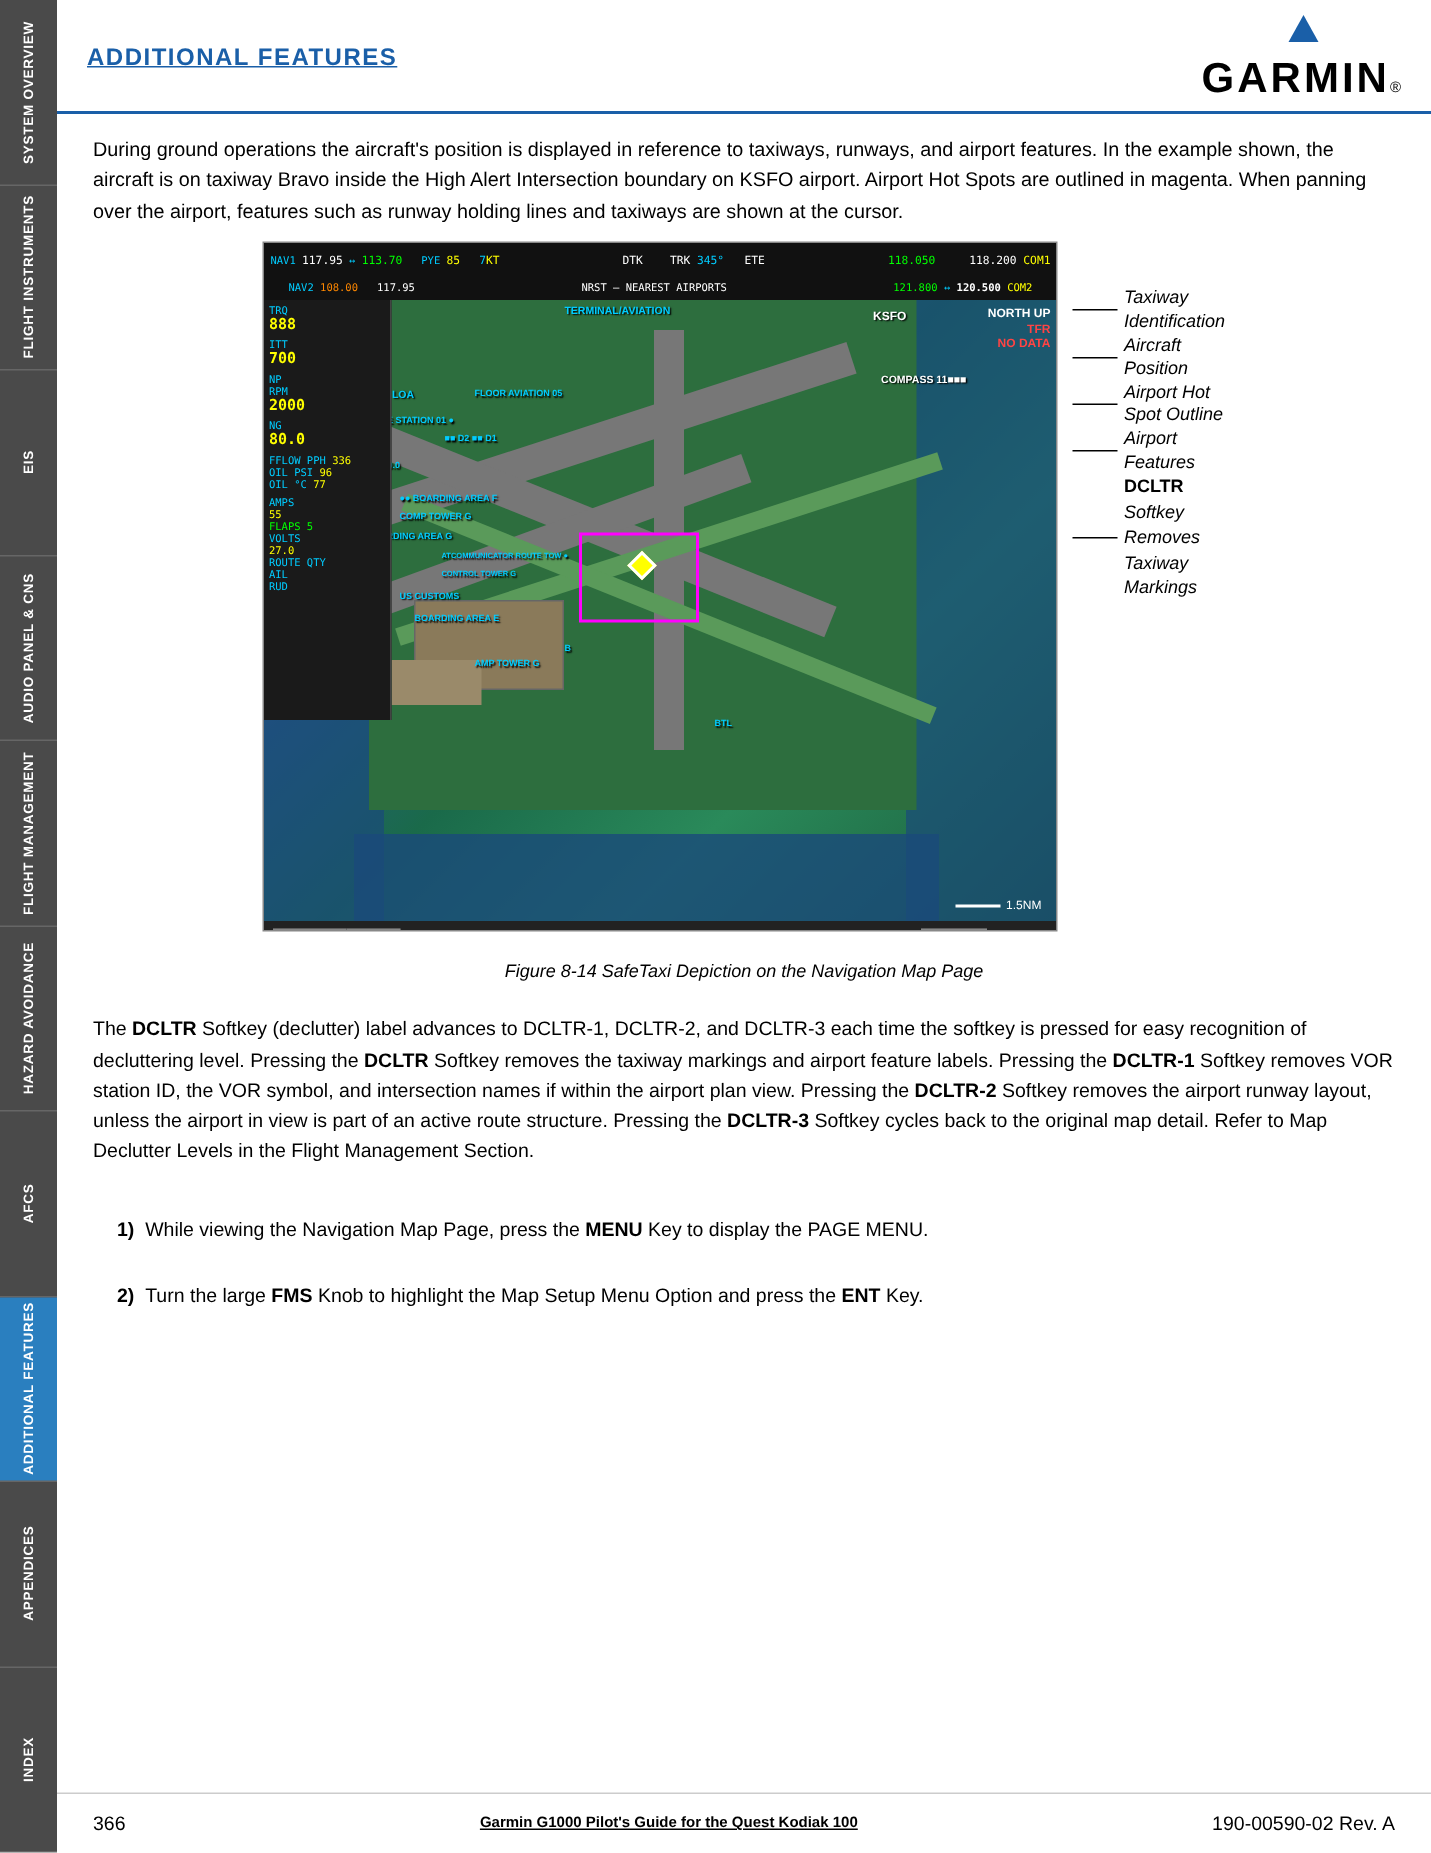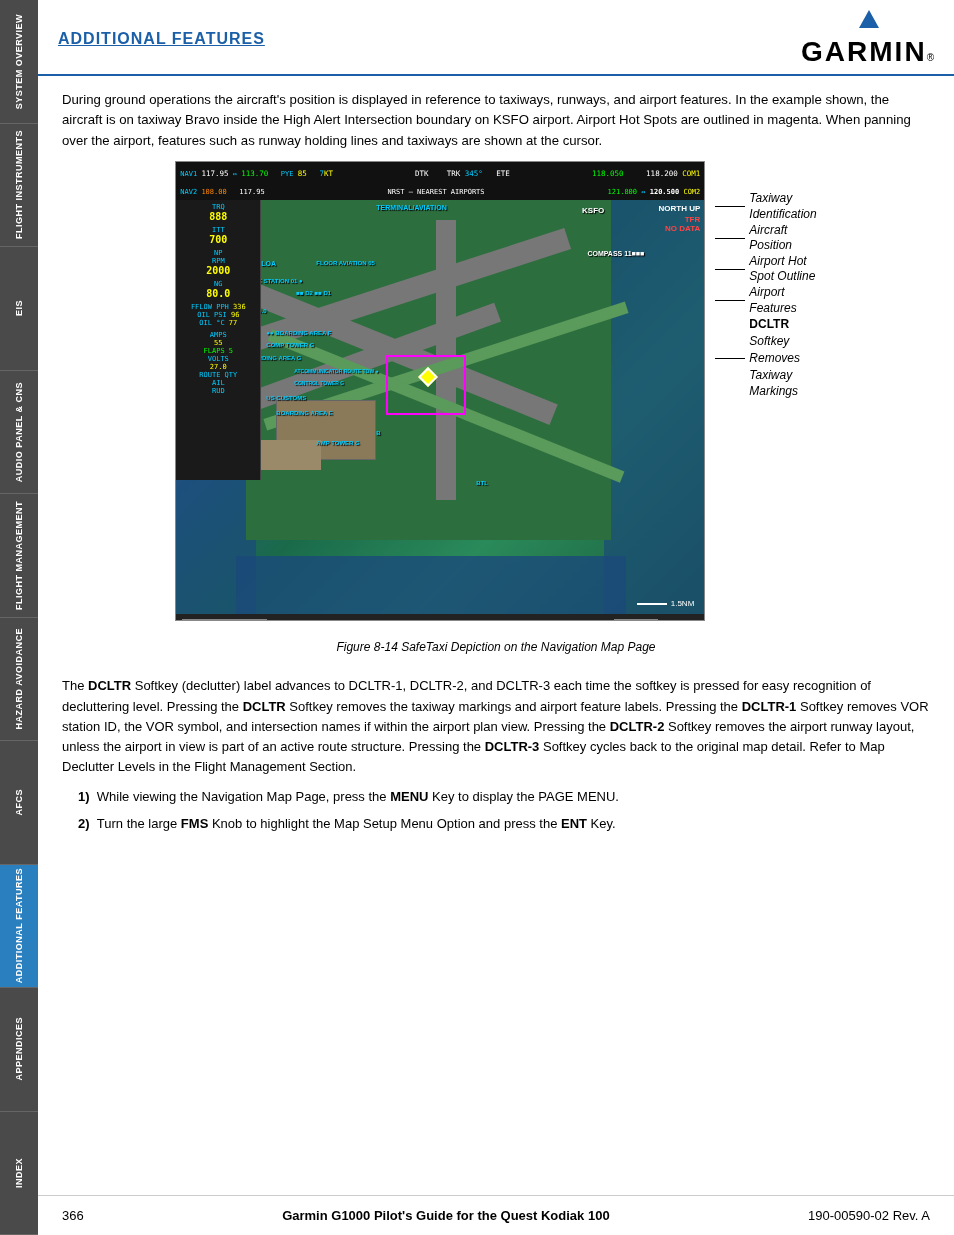--- a/index.html
+++ b/index.html
@@ -292,38 +292,40 @@
     }
 
     
     .numbered-list {
       padding: 0 24px 10px 50px;
       line-height: 1.6;
       font-size: 13px;
     }
     .numbered-list li {
       margin-bottom: 6px;
+      margin-top: 23px;
     }
 
     
     .footer {
       margin-top: auto;
       padding: 12px 24px;
       display: flex;
       justify-content: space-between;
       align-items: center;
       border-top: 1px solid #ccc;
     }
     .footer-page {
       font-size: 13px;
     }
     .footer-title {
-      font-size: 13px;
+      font-size: 10px;
       font-weight: bold;
       text-align: center;
+      text-decoration: underline;
     }
     .footer-doc {
       font-size: 13px;
     }
 
     
     .airport-ground {
       position: absolute;
       background: #2d6e3e;
     }
@@ -403,21 +405,21 @@
   <div class="figure-area">
     <div class="figure-wrapper">
 
       <div class="map-container">
 
         <div class="map-nav-bar">
           <span style="color:#0cf; font-size:7px;">NAV1 <span style="color:#fff;">117.95</span> ↔ <span style="color:#0f0;">113.70</span> &nbsp; PYE <span style="color:#ff0;">85</span> &nbsp; <span style="color:#0cf;">7</span><span style="color:#ff0;">KT</span></span>
           <span style="color:#fff;">DTK &nbsp;&nbsp; TRK <span style="color:#0cf;">345°</span> &nbsp; ETE</span>
           <span style="color:#0f0;">118.050 &nbsp;&nbsp;&nbsp; <span style="color:#fff;">118.200</span> <span style="color:#ff0;">COM1</span></span>
         </div>
-        <div style="background:#111; color:#0cf; font-size:7px; font-family:monospace; padding:1px 4px; display:flex; justify-content:space-between; height:16px; align-items:center;">
+        <div style="background:#111; color:#0cf; font-size:7px; font-family:monospace; padding:1px 16px; display:flex; justify-content:space-between; height:16px; align-items:center;">
           <span>NAV2 <span style="color:#f80;">108.00</span> &nbsp; <span style="color:#fff;">117.95</span></span>
           <span style="color:#fff;">NRST – NEAREST AIRPORTS</span>
           <span><span style="color:#0f0;">121.800</span> ↔ <span style="color:#fff; font-weight:bold;">120.500</span> <span style="color:#ff0;">COM2</span></span>
         </div>
 
         <div class="map-body">
 
           <div class="water" style="left:0; top:0; width:80px; height:100%; opacity:0.7;"></div>
           <div class="water" style="right:0; top:0; width:100px; height:100%; opacity:0.7;"></div>
           <div class="water" style="left:60px; bottom:0; width:390px; height:80px; opacity:0.8;"></div>
@@ -472,21 +474,21 @@
           <div class="map-bottom-bar">
             <div class="map-btn">ENGINE</div>
             <div class="map-btn">MAP</div>
             <div style="flex:1;"></div>
             <div class="map-btn">DCLTR</div>
             <div style="width:40px;"></div>
           </div>
         </div>
 
         <div style="position:absolute; top:38px; left:0; width:85px; height:280px; background:#1a1a1a; border-right:1px solid #444; z-index:10;">
-          <div style="color:#0cf; font-size:7px; padding:3px; font-family:monospace;text-align:center;">
+          <div style="color:#0cf; font-size:7px; padding:3px; font-family:monospace;">
             <div>TRQ</div>
             <div style="color:#ff0; font-size:10px; font-weight:bold;">888</div>
             <div style="margin-top:4px;">ITT</div>
             <div style="color:#ff0; font-size:10px; font-weight:bold;">700</div>
             <div style="margin-top:4px;">NP<br>RPM</div>
             <div style="color:#ff0; font-size:10px; font-weight:bold;">2000</div>
             <div style="margin-top:4px;">NG</div>
             <div style="color:#ff0; font-size:10px; font-weight:bold;">80.0</div>
             <div style="margin-top:4px;">FFLOW PPH <span style="color:#ff0;">336</span></div>
             <div>OIL PSI <span style="color:#ff0;">96</span></div>

